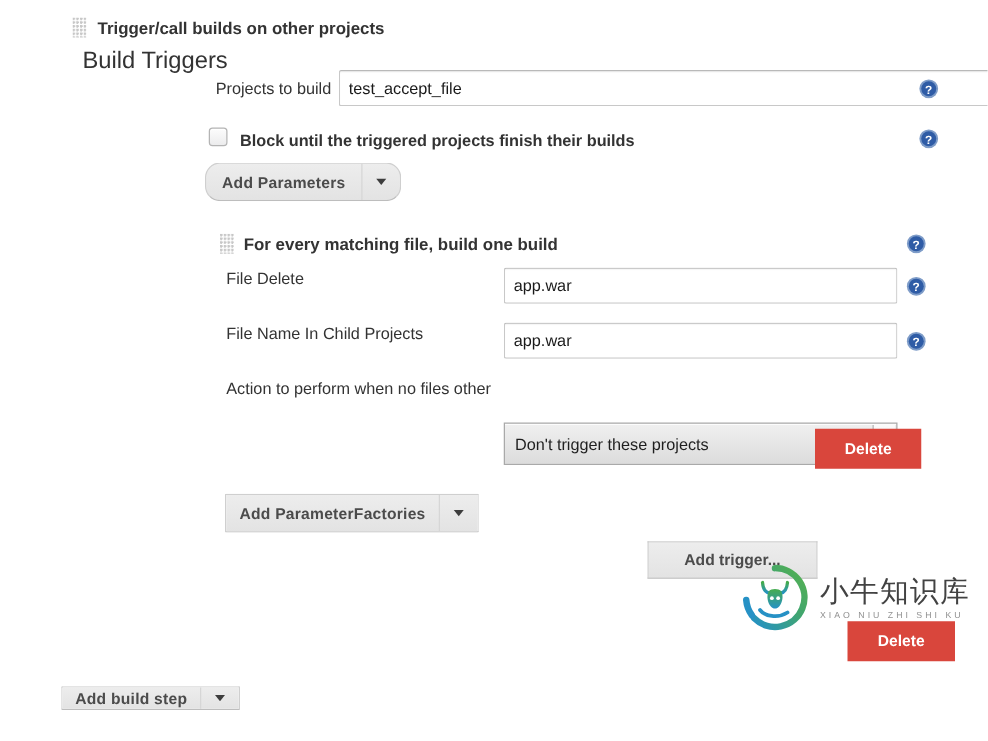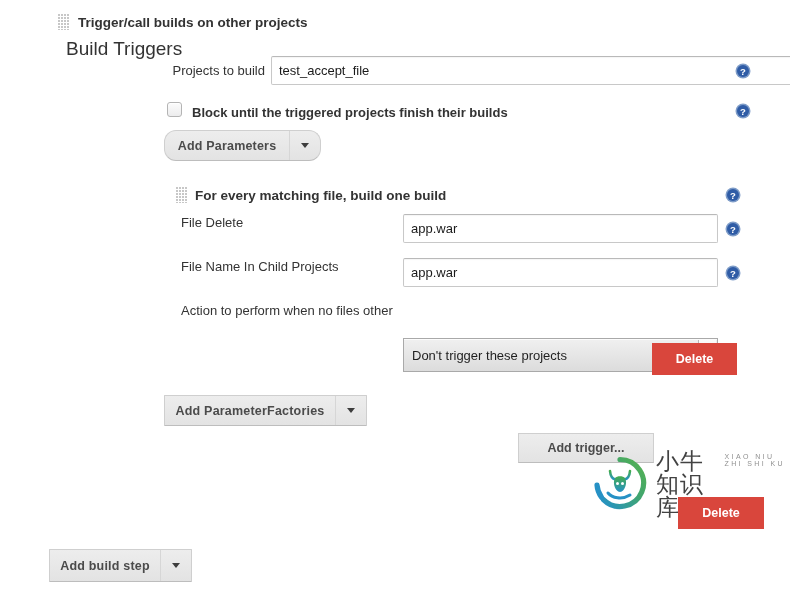--- a/index.html
+++ b/index.html
@@ -194,21 +194,21 @@
   
   .wm {
     position: absolute;
     display: flex;
     align-items: center;
     opacity: .97;
   }
   .wm-text {
     margin-left: 8px;
     display: flex;
-    flex-direction: row;
+    flex-direction: column;
     justify-content: center;
   }
   .wm-cn {
     font-family: "DejaVu Sans", sans-serif;
     font-size: 23px;
     color: #3c3c3c;
     letter-spacing: 1px;
     line-height: 1;
   }
   .wm-py {
@@ -302,21 +302,21 @@
 
   <div class="abs sel-wrap" style="left:403px; top:300px; width:315px; height:34px;margin-top:38px;">
     <span class="sel-text">Don't trigger these projects</span>
     <span class="sel-btn">
       <span class="sel-arrow"></span>
     </span>
   </div>
 
   <div class="abs rbtn" style="left:652px; top:343px; width:85px; height:32px;">Delete</div>
 
-  <div class="abs gbtn" style="left:164px; top:395px; width:203px; height:31px;">
+  <div class="abs gbtn" style="left:180px; top:395px; width:203px; height:31px;">
     <span class="gbtn-label">Add ParameterFactories</span>
     <span class="gbtn-caret-box">
       <span class="gbtn-caret"></span>
     </span>
   </div>
 
   <div class="abs gbtn-plain" style="left:518px; top:433px; width:136px; height:30px;">Add trigger...</div>
 
   <div class="wm" style="left:592px; top:450px;">
     <span>
@@ -346,20 +346,20 @@
       </svg>
     </span>
     <span class="wm-text">
       <span class="wm-cn">小牛知识库</span>
       <span class="wm-py">XIAO NIU ZHI SHI KU</span>
     </span>
   </div>
 
   <div class="abs rbtn" style="left:678px; top:497px; width:86px; height:32px;">Delete</div>
 
-  <div class="abs gbtn" style="left:49px; top:549px; width:143px; height:33px;">
+  <div class="abs gbtn" style="left:49px; top:549px; width:143px; height:19px;">
     <span class="gbtn-label">Add build step</span>
     <span class="gbtn-caret-box">
       <span class="gbtn-caret"></span>
     </span>
   </div>
 
 </div>
 
 </body></html>

